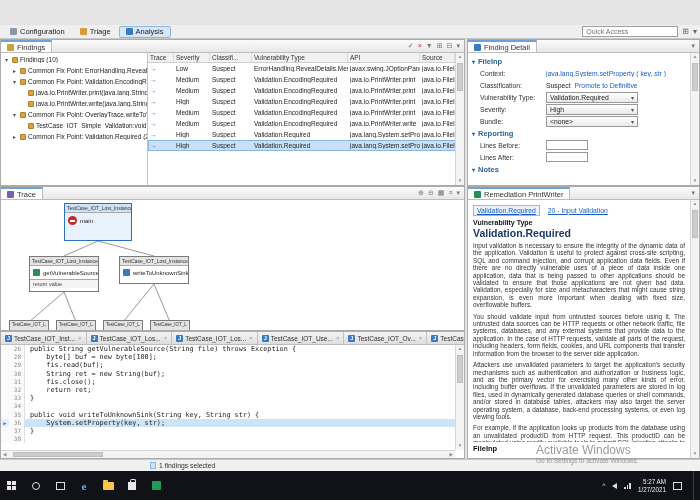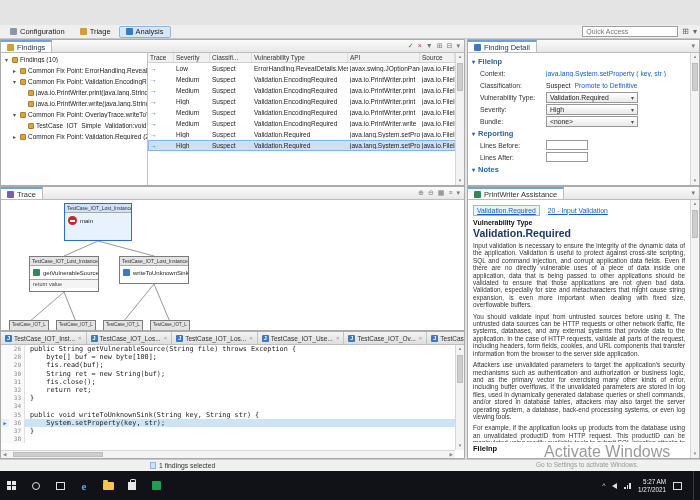--- a/index.html
+++ b/index.html
@@ -153,21 +153,21 @@
   .spk{width:0;height:0;border-top:3px solid transparent;border-bottom:3px solid transparent;border-right:5px solid #ddd;}
   .bars{display:flex;align-items:flex-end;gap:1px;height:7px;}
   .bars i{width:1.5px;background:#ddd;display:block;}
   .bars i:nth-child(1){height:2px;} .bars i:nth-child(2){height:4px;} .bars i:nth-child(3){height:6px;}
   .clock{text-align:right;font-size:6.3px;line-height:7.5px;color:#f0f0f0;}
   .action{width:9px;height:8px;border:1px solid #ddd;}
   .edgegrip{width:3px;height:100%;border-left:1px solid #3a3a3a;margin-left:4px;}
 
   
   .watermark{color:rgba(120,120,120,0.75);z-index:50;pointer-events:none;}
-  .watermark .w1{font-size:16px;margin-left:8px;}
+  .watermark .w1{font-size:12px;}
   .watermark .w2{font-size:6.5px;}
 </style>
 </head>
 <body>
 
 <div id="screen">
 
 
 
   <div class="toolbar abs" style="left:0;top:25px;width:700px;height:14px;">
@@ -568,21 +568,21 @@
       <span class="sarr left">◀</span>
       <span class="hthumb"></span>
       <span class="sarr right">▶</span>
     </div>
   </div>
 
   <div class="view abs" style="left:467px;top:186px;width:233px;height:273px;">
     <div class="ptabs">
       <div class="ptab active">
         <span class="ptab-icon remed"></span>
-        <span>PrintWriter Assistance</span>
+        <span>Remediation PrintWriter</span>
       </div>
       <div class="vtools">
           <span class="vt-icon">▾</span>
         </div>
     </div>
     <div class="rbody">
       <div class="rlinks">
 
       <a class="rlink active">Validation.Required</a>
           <a class="rlink">20 - Input Validation</a>

